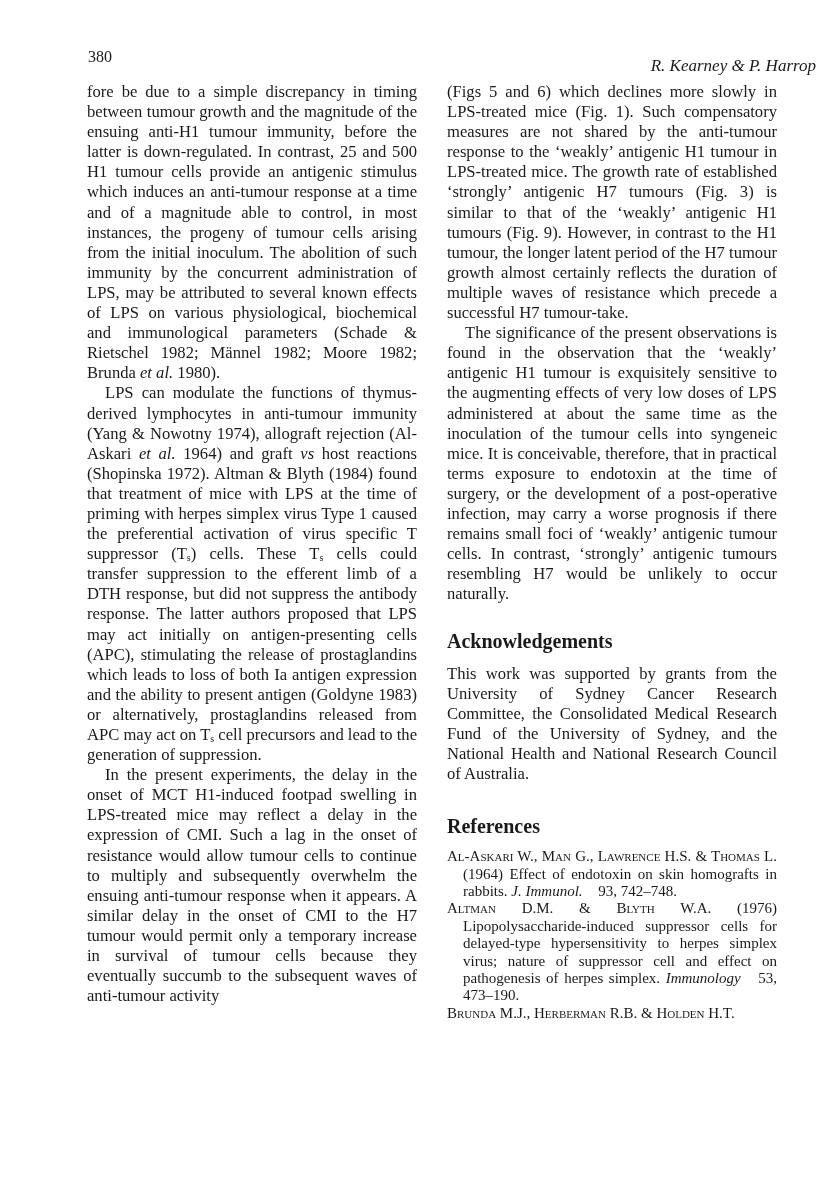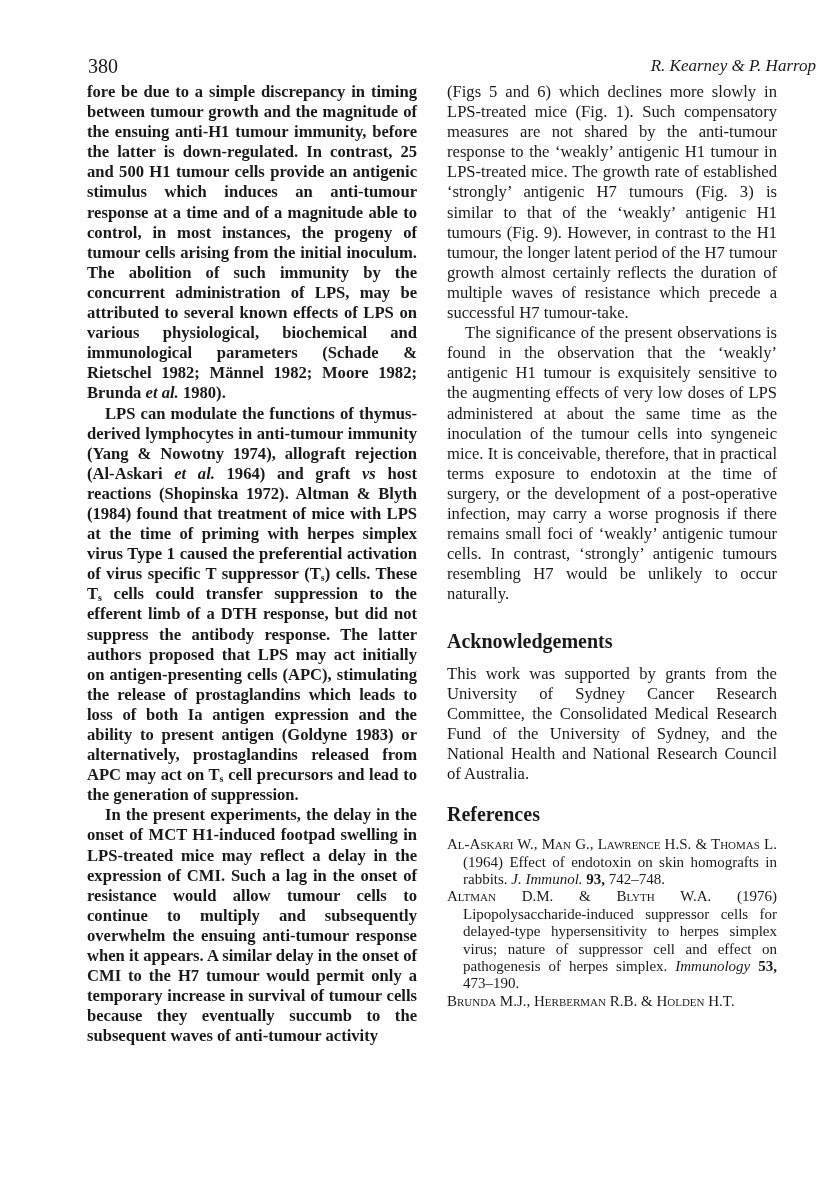--- a/index.html
+++ b/index.html
@@ -1,29 +1,29 @@
 <!DOCTYPE html>
 <html><head>
 <meta charset="utf-8">
 <style>
   html, body { margin: 0; padding: 0; background: #ffffff; }
   body { width: 816px; height: 1202px; position: relative; overflow: hidden;
          font-family: "DejaVu Serif", "Liberation Serif", serif; color: #1a1a1a; }
-  .page-num { position: absolute; left: 88px; top: 55px; font-size: 20px; font-family: "Liberation Serif", serif; }
+  .page-num { position: absolute; left: 88px; top: 48px; font-size: 16px; font-family: "Liberation Serif", serif; }
   .running-head { position: absolute; left: 0; width: 816px; top: 56px; text-align: right; font-size: 17px; font-style: italic; font-family: "Liberation Serif", serif; }
   .col { position: absolute; top: 82px; width: 330px; font-family: "Liberation Serif", serif; font-size: 16.6px; line-height: 20.1px; text-align: justify; hyphens: manual; }
-  .col-left { left: 87px; font-weight: bold; }
+  .col-left { left: 87px; }
   .col-right { left: 447px; }
   .col p { margin: 0; }
   .col p.indent { text-indent: 18px; }
   .section-heading { font-weight: bold; font-size: 20px; margin: 27px 0 12px 0; }
   .refs .ref { font-size: 15px; line-height: 17.4px; padding-left: 16px; text-indent: -16px; margin: 0; }
   .sc { font-variant: small-caps; margin-top: 27px; }
   .it { font-style: italic; }
-  .bold { font-weight: bold; }
+  .bold { font-weight: normal; margin-left: 12px; }
   sub { font-size: 10px; vertical-align: -2px; line-height: 0; }
 </style>
 </head>
 <body>
 
 <div class="page-num">380</div>
 <div class="running-head">R. Kearney &amp; P. Harrop</div>
 
 <div class="col col-left">
   <p><span>fore be due to a simple discrepancy in timing between tumour growth and the magnitude of the ensuing anti-H1 tumour immunity, before the latter is down-regulated. In contrast, 25 and 500 H1 tumour cells provide an antigenic stimulus which induces an anti-tumour response at a time and of a magnitude able to control, in most instances, the progeny of tumour cells arising from the initial inoculum. The abolition of such immunity by the concurrent administration of LPS, may be attributed to several known effects of LPS on various physiological, biochemical and immunological parameters (Schade &amp; Rietschel 1982; Männel 1982; Moore 1982; Brunda </span><span class="it">et al.</span><span> 1980).</span></p>
@@ -31,19 +31,19 @@
   <p class="indent">In the present experiments, the delay in the onset of MCT H1-induced footpad swelling in LPS-treated mice may reflect a delay in the expression of CMI. Such a lag in the onset of resistance would allow tumour cells to continue to multiply and subsequently overwhelm the ensuing anti-tumour response when it appears. A similar delay in the onset of CMI to the H7 tumour would permit only a temporary increase in survival of tumour cells because they eventually succumb to the subsequent waves of anti-tumour activity</p>
 </div>
 
 <div class="col col-right">
   <p>(Figs 5 and 6) which declines more slowly in LPS-treated mice (Fig. 1). Such compensatory measures are not shared by the anti-tumour response to the ‘weakly’ antigenic H1 tumour in LPS-treated mice. The growth rate of established ‘strongly’ antigenic H7 tumours (Fig. 3) is similar to that of the ‘weakly’ antigenic H1 tumours (Fig. 9). However, in contrast to the H1 tumour, the longer latent period of the H7 tumour growth almost certainly reflects the duration of multiple waves of resistance which precede a successful H7 tumour-take.</p>
   <p class="indent">The significance of the present observations is found in the observation that the ‘weakly’ antigenic H1 tumour is exquisitely sensitive to the augmenting effects of very low doses of LPS administered at about the same time as the inoculation of the tumour cells into syngeneic mice. It is conceivable, therefore, that in practical terms exposure to endotoxin at the time of surgery, or the development of a post-operative infection, may carry a worse prognosis if there remains small foci of ‘weakly’ antigenic tumour cells. In contrast, ‘strongly’ antigenic tumours resembling H7 would be unlikely to occur naturally.</p>
 
   <div class="section-heading">Acknowledgements</div>
   <p>This work was supported by grants from the University of Sydney Cancer Research Committee, the Consolidated Medical Research Fund of the University of Sydney, and the National Health and National Research Council of Australia.</p>
 
-  <div class="section-heading" style="margin-top:20px">References</div>
+  <div class="section-heading" style="margin-top:32px">References</div>
   <div class="refs">
     <p class="ref"><span class="sc">Al-Askari W., Man G., Lawrence H.S. &amp; Thomas L.</span><span> (1964) Effect of endotoxin on skin homografts in rabbits. </span><span class="it">J. Immunol.</span><span class="bold"> 93,</span><span> 742–748.</span></p>
     <p class="ref"><span class="sc">Altman D.M. &amp; Blyth W.A.</span><span> (1976) Lipopolysaccharide-induced suppressor cells for delayed-type hypersensitivity to herpes simplex virus; nature of suppressor cell and effect on pathogenesis of herpes simplex. </span><span class="it">Immunology</span><span class="bold"> 53,</span><span> 473–190.</span></p>
     <p class="ref"><span class="sc">Brunda M.J., Herberman R.B. &amp; Holden H.T.</span></p>
   </div>
 </div>
 
 </body></html>

